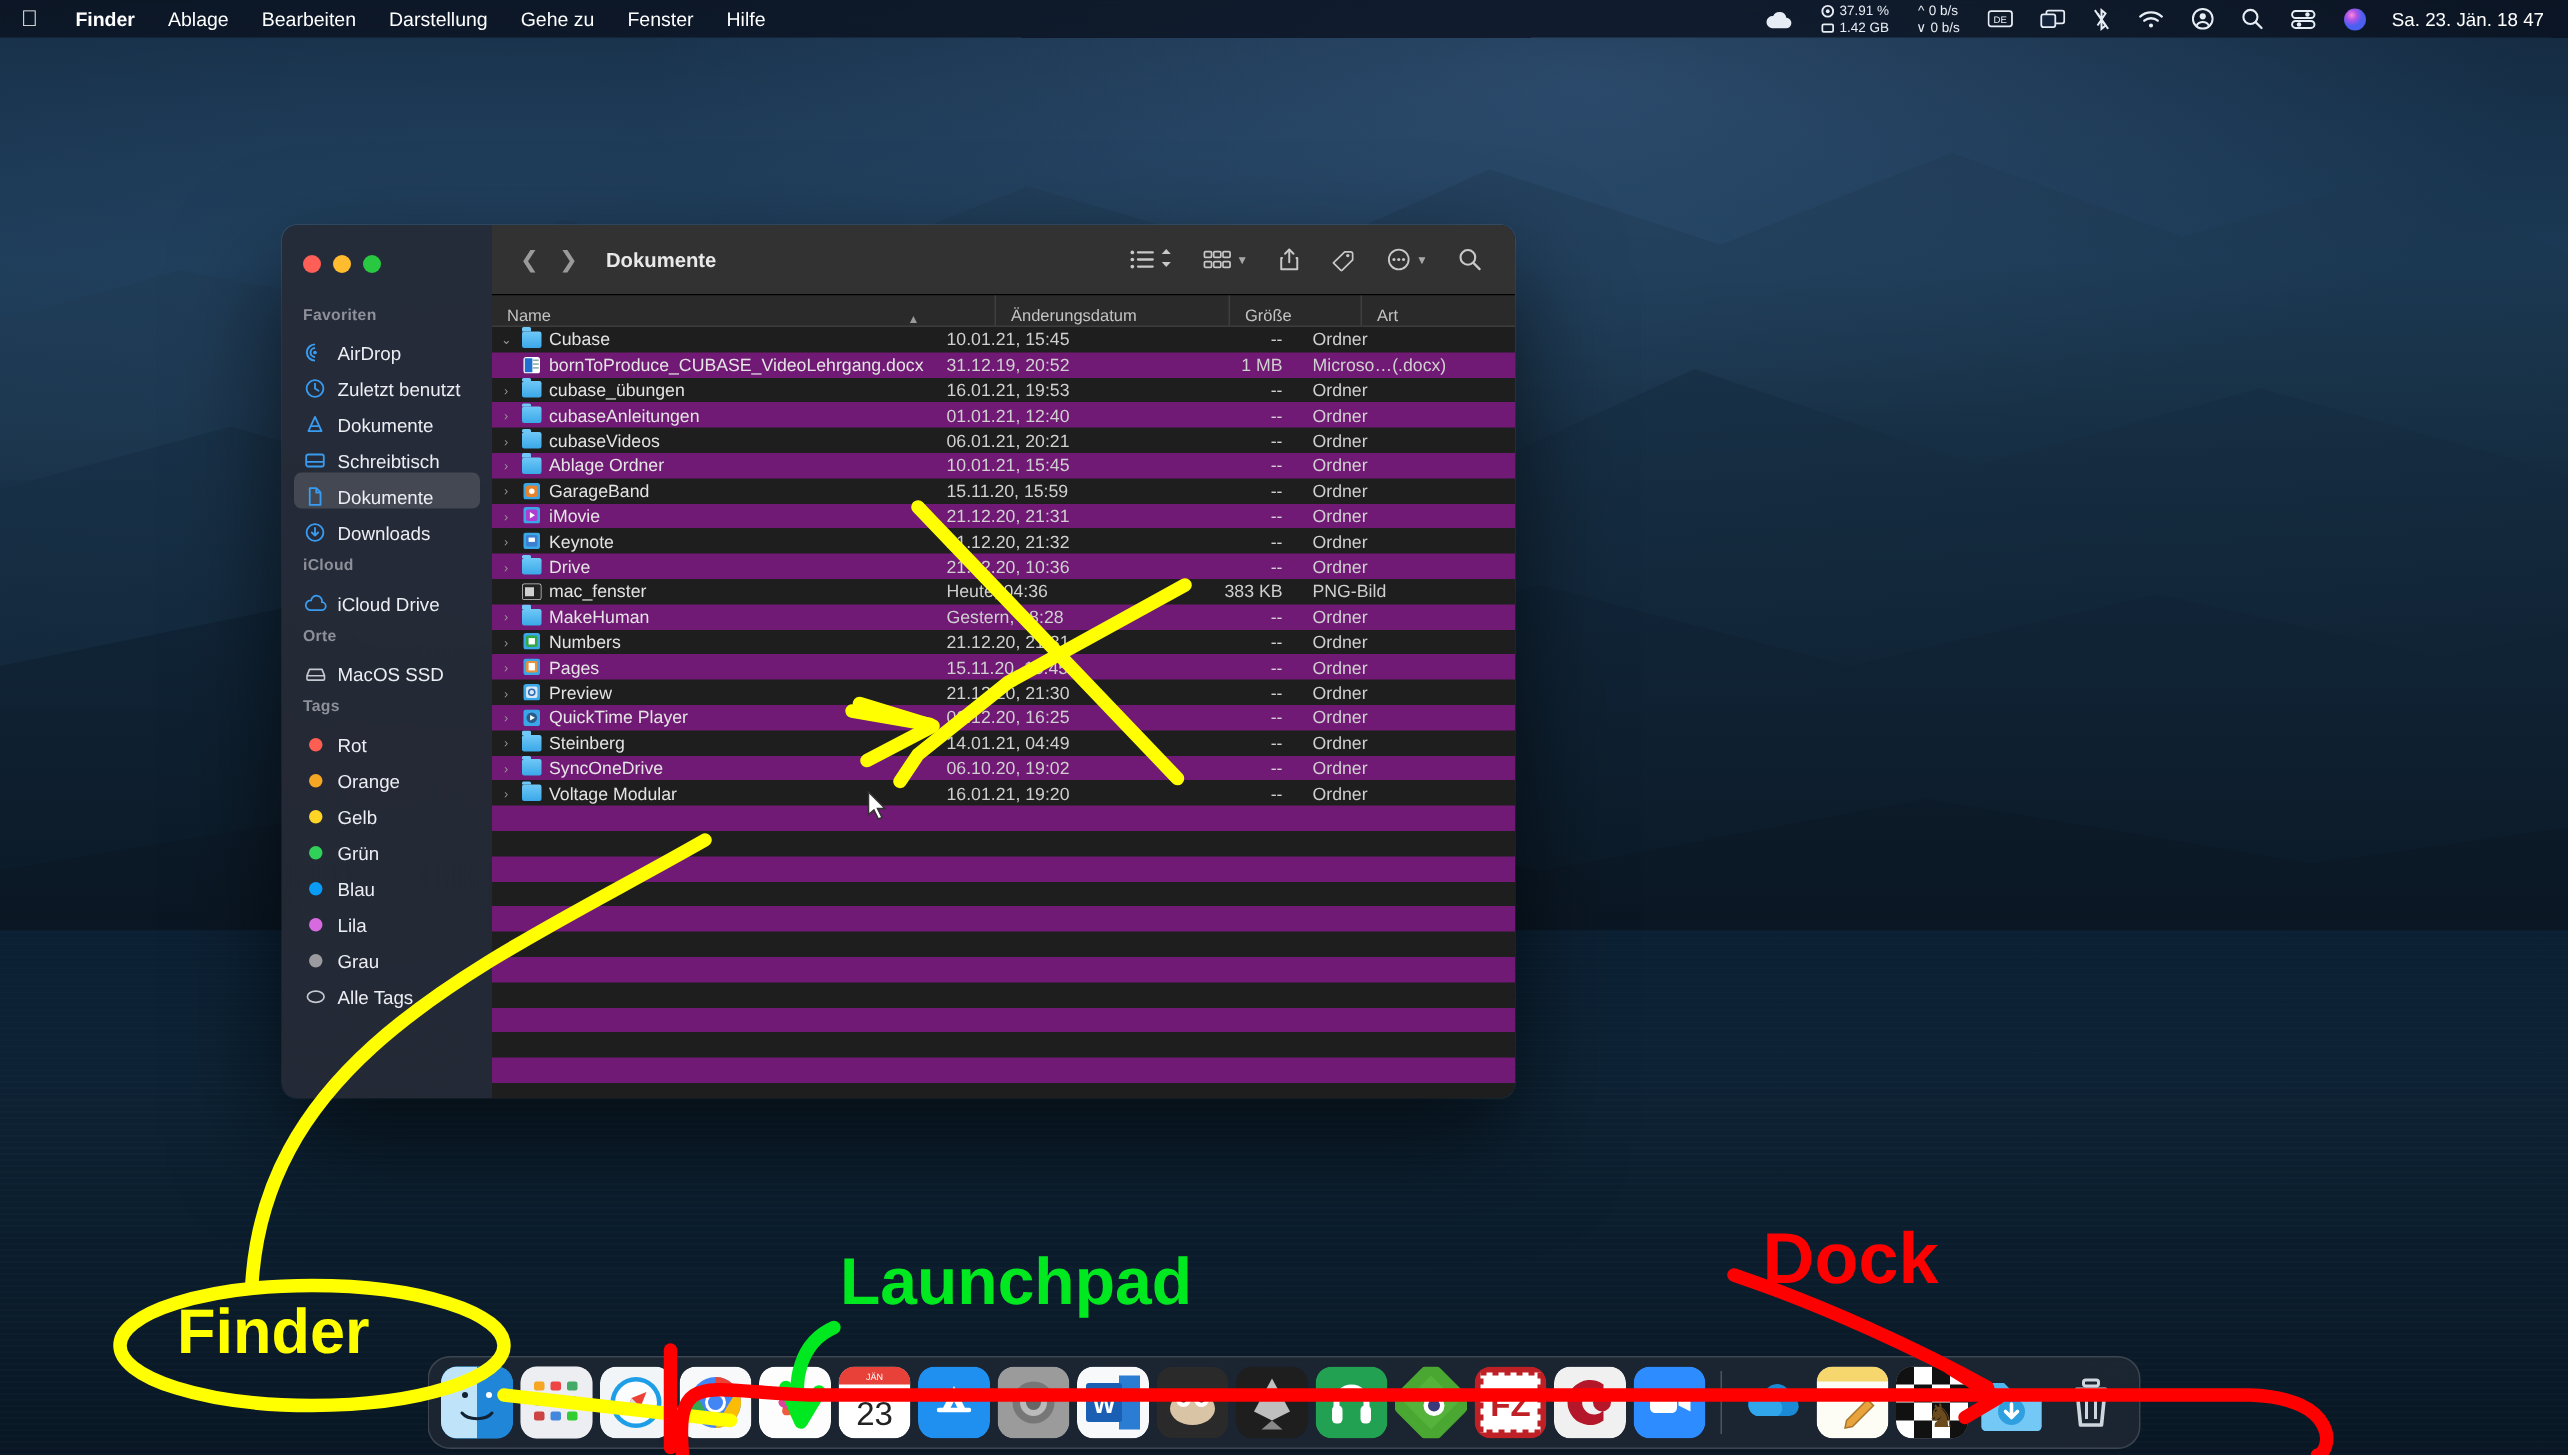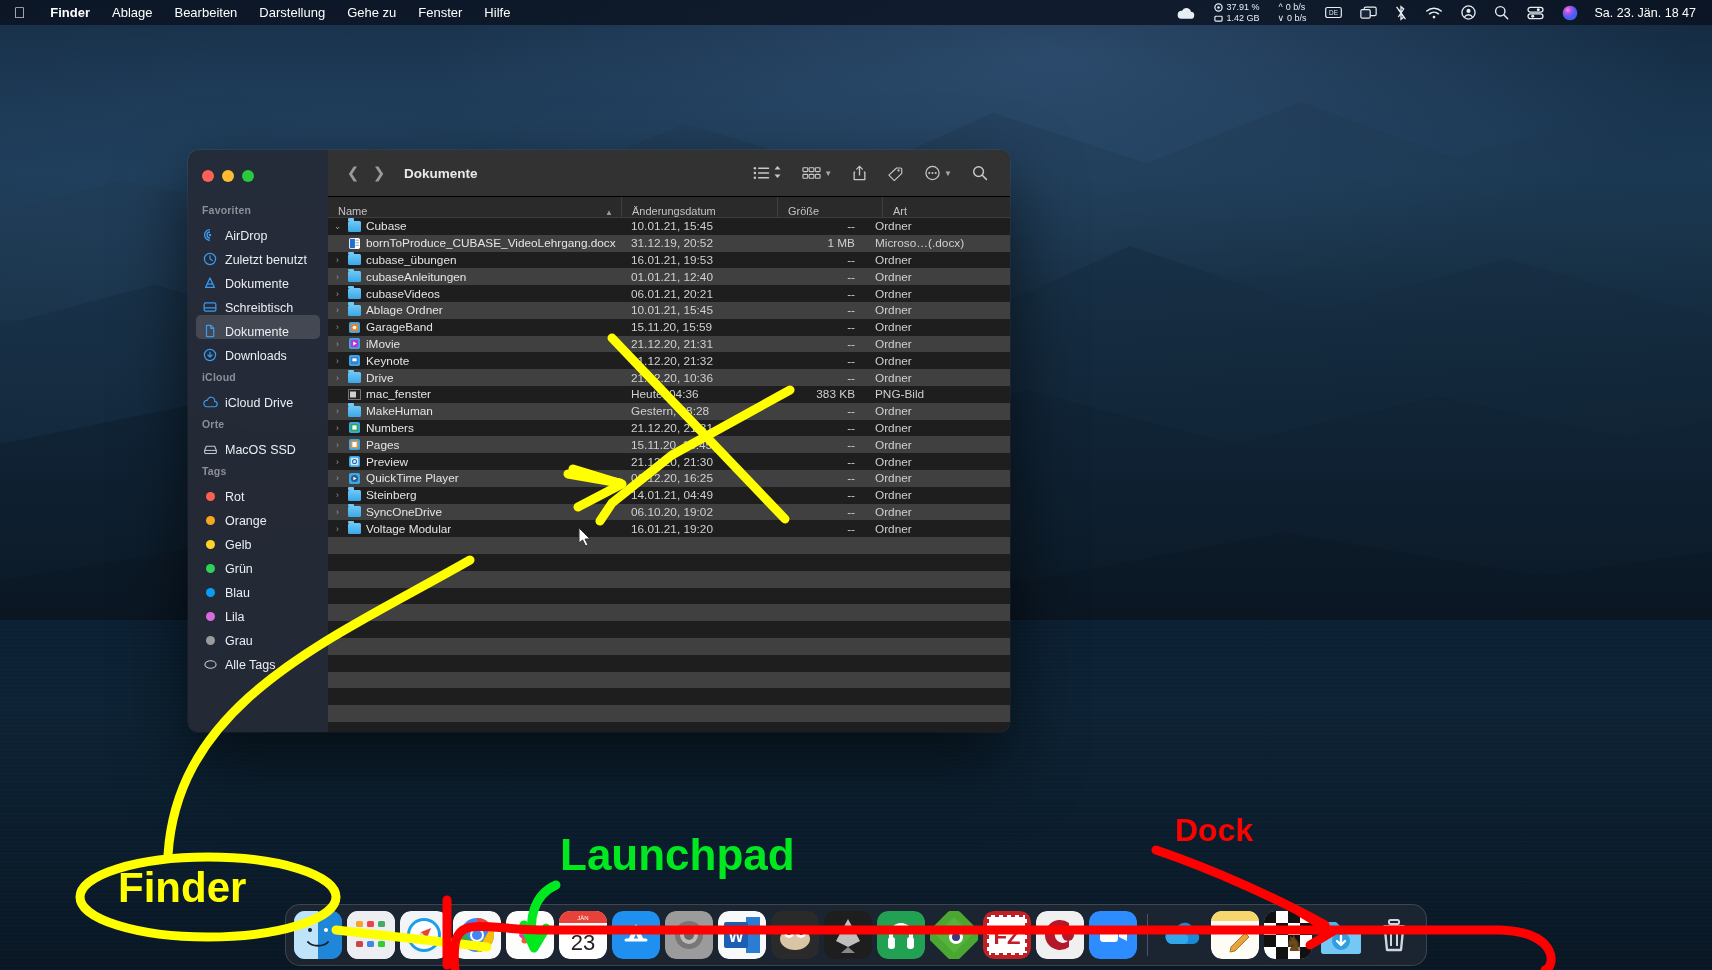--- a/index.html
+++ b/index.html
@@ -120,28 +120,28 @@
 
   #fhead {
     height:21px; background:#2a2a2a;
     display:flex; align-items:center;
     border-bottom:.5px solid #3c3c3c;
     color:#c3c3c3; font-size:11px;
   }
   #fhead .col { padding-left:10px; position:relative; height:100%; display:flex; align-items:flex-end; }
   #fhead .col + .col { border-left:.5px solid #3f3f3f; }
   .c-name { width:293px; }
-  .c-date { width:156px; }
+  .c-date { width:156px;margin-left:42px; }
   .c-size { width:88px; }
-  .c-art  { flex:1;margin-left:17px; }
+  .c-art  { flex:1; }
   .sort-caret { position:absolute; right:8px; font-size:8px; color:#9a9a9a; }
 
   #flist { flex:1; overflow:hidden; position:relative; }
   .row { display:flex; align-items:center; height:16.8px; font-size:11.8px; color:#e4e4e4; }
-  .row.alt { background:#404040; }
+  .row.alt { background:#701a75; }
   .row .cell { height:100%; display:flex; align-items:center; overflow:hidden; white-space:nowrap; }
   .cell.name { width:293px; padding-left:4px; gap:5px; }
   .cell.date { width:156px; padding-left:10px; color:#cfcfcf; }
   .cell.size { width:88px; justify-content:flex-end; padding-right:10px; color:#cfcfcf; }
   .cell.art  { flex:1; padding-left:10px; color:#cfcfcf; }
   .tw { width:11px; font-size:8.5px; color:#9a9a9a; text-align:center; flex:0 0 11px; }
   .fico { width:13px; height:11px; border-radius:1.5px; flex:0 0 13px; }
   .fldr { background:linear-gradient(#6fc8f7,#3aa8e8); position:relative; }
   .fldr::before{content:"";position:absolute;top:-2.5px;left:0;width:6px;height:2.5px;background:#6fc8f7;border-radius:1px 1px 0 0;}
   .indent1 { padding-left:12px; }
@@ -165,21 +165,21 @@
 
   
   #anno { position:absolute; inset:0; z-index:60; pointer-events:none; }
   .anno-txt {
     position:absolute; font-weight:bold;
     font-family:"Liberation Sans", sans-serif;
     white-space:nowrap;
   }
   #t-finder    { left:118px; top:864px; font-size:42px; color:#ffff00; }
   #t-launchpad { left:560px; top:830px; font-size:44px; color:#00e81f; }
-  #t-dock      { left:1175px; top:812px; font-size:32px; color:#ff0000; }
+  #t-dock      { left:1175px; top:812px; font-size:48px; color:#ff0000; }
 </style>
 </head>
 <body>
 
 <div id="desktop">
   <div id="mt1"></div>
   <div id="mt2"></div>
   <div id="mt3"></div>
   <div id="mt4"></div>
   <div id="water"></div>

